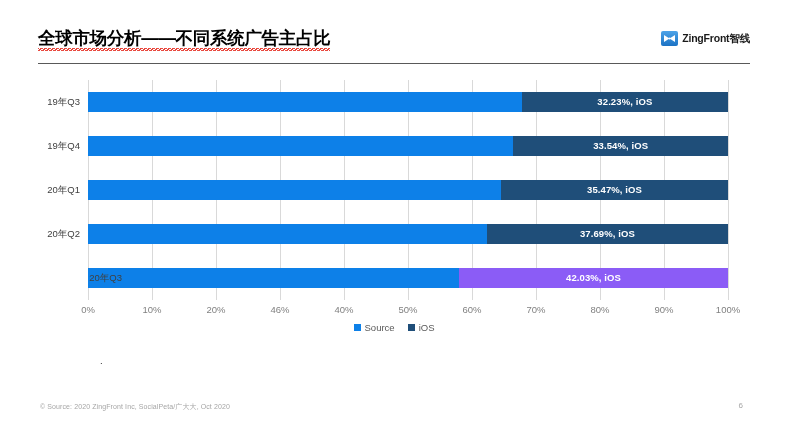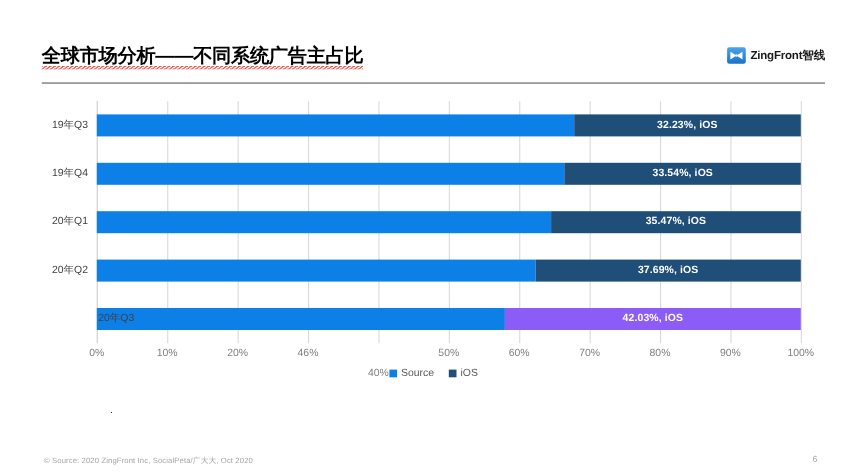--- a/index.html
+++ b/index.html
@@ -9,21 +9,21 @@
   }
   body {
     width: 788px;
     height: 433px;
     font-family: "Liberation Sans", "DejaVu Sans", sans-serif;
     overflow: hidden;
     position: relative;
   }
   .slide {
     position: absolute;
-    left: 0; top: 12px;
+    left: 0; top: 0;
     width: 788px;
     height: 341px;
     background: #ffffff;
   }
 
   
   .header {
     position: absolute;
     left: 38px;
     top: 26px;
@@ -296,21 +296,21 @@
         <div class="cat-label" style="top: 64px;">19年Q4</div>
         <div class="cat-label" style="top: 108px;">20年Q1</div>
         <div class="cat-label" style="top: 152px;">20年Q2</div>
         <div class="cat-label" style="top: 196px; margin-left: 42px;">20年Q3</div>
       </div>
     <div id="x-ticks">
         <div class="tick" style="left: 88px;">0%</div>
         <div class="tick" style="left: 152px;">10%</div>
         <div class="tick" style="left: 216px;">20%</div>
         <div class="tick" style="left: 280px;">46%</div>
-        <div class="tick" style="left: 344px; margin-top: 18px;">40%</div>
+        <div class="tick" style="left: 344px;">40%</div>
         <div class="tick" style="left: 408px;">50%</div>
         <div class="tick" style="left: 472px;">60%</div>
         <div class="tick" style="left: 536px;">70%</div>
         <div class="tick" style="left: 600px;">80%</div>
         <div class="tick" style="left: 664px;">90%</div>
         <div class="tick" style="left: 728px;">100%</div>
       </div>
     <div class="legend" id="legend">
         <div class="legend-item">
           <span class="legend-swatch" style="background: rgb(13, 128, 232);"></span>

